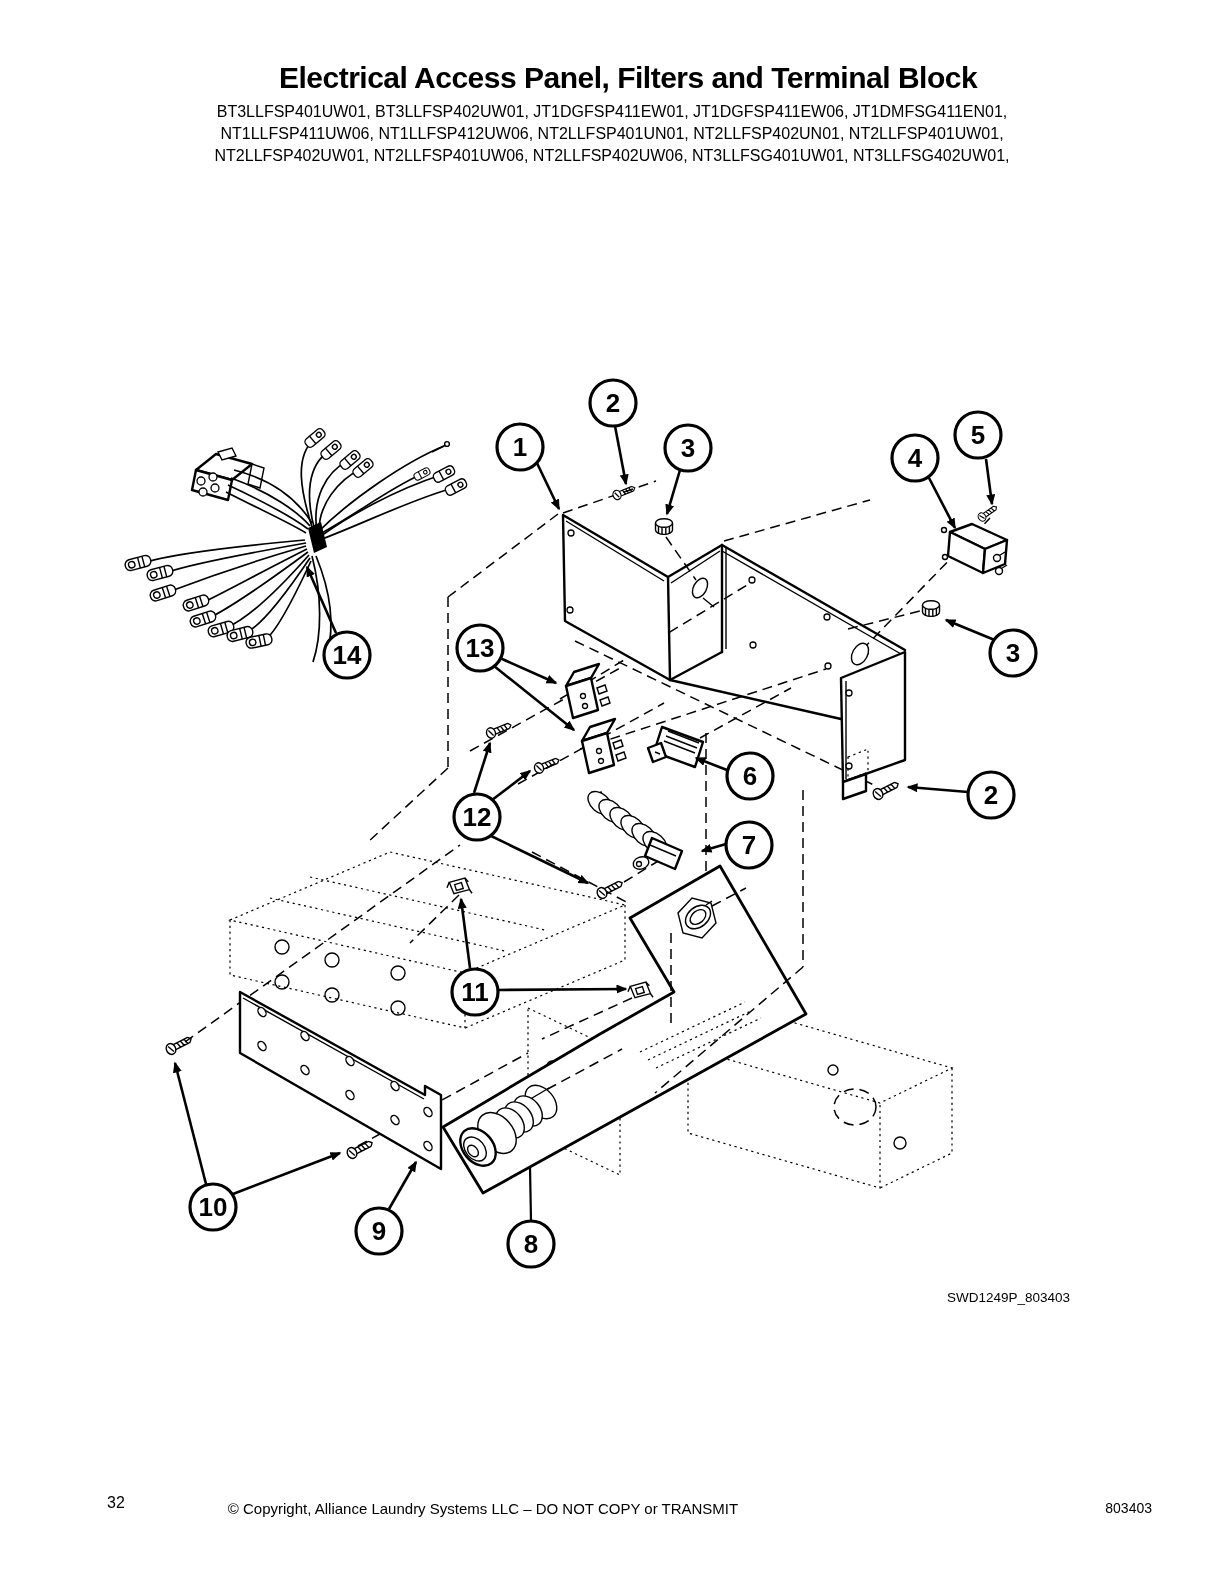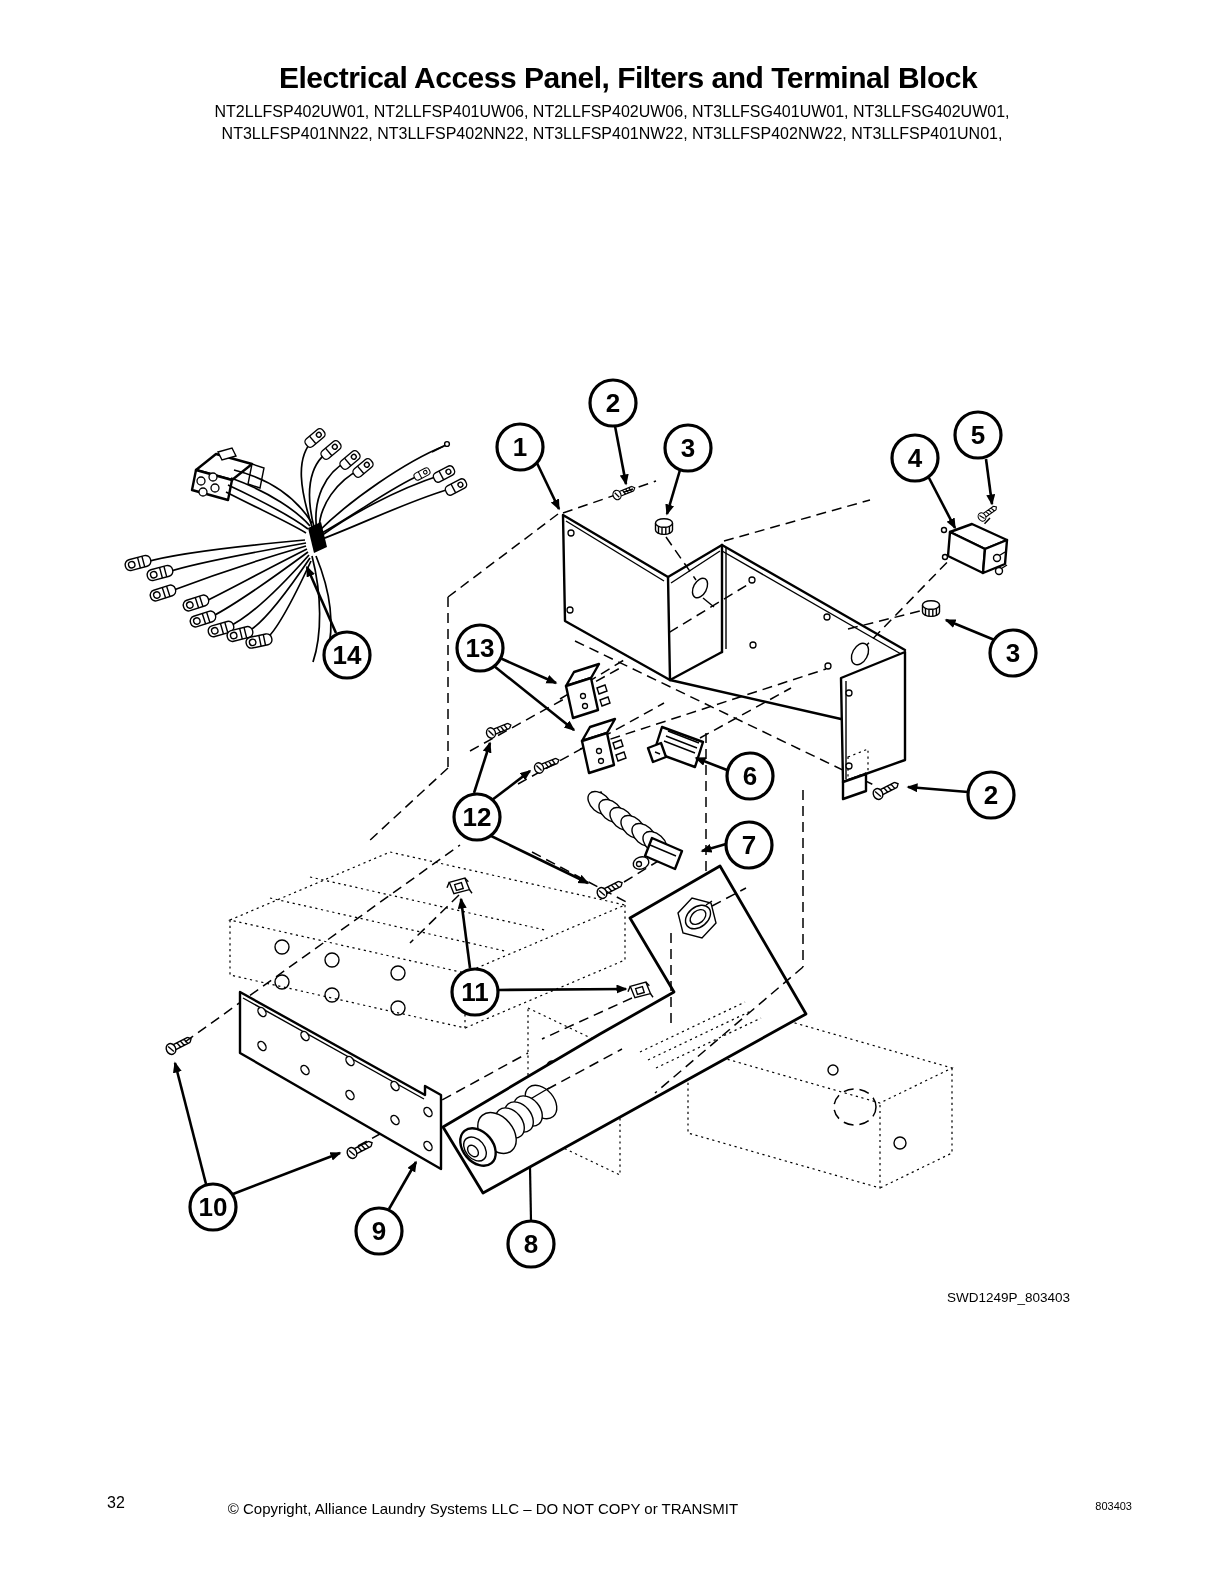--- a/index.html
+++ b/index.html
@@ -12,21 +12,21 @@
     font-size:30px;font-weight:bold;letter-spacing:-0.5px;margin:0;padding-left:16px;
   }
   .models{
     position:absolute;top:101px;left:0;width:100%;text-align:center;
     font-size:16px;line-height:21.8px;
   }
   .diagram-svg{position:absolute;left:0;top:0;}
   .figure-ref{position:absolute;left:903px;top:1290px;font-size:13.5px;margin-left:44px;}
   .footer-page{position:absolute;left:107px;top:1494px;font-size:16px;}
   .footer-copy{position:absolute;left:0;top:1500px;width:966px;text-align:center;font-size:15px;}
-  .footer-doc{position:absolute;right:92px;top:1500px;font-size:11px;}
+  .footer-doc{position:absolute;right:72px;top:1500px;font-size:14px;}
 
   
   .ol{fill:#fff;stroke:#000;stroke-width:2.4;stroke-linejoin:round;}
   .ol2{fill:#fff;stroke:#000;stroke-width:2.8;stroke-linejoin:round;}
   .ln{fill:none;stroke:#000;stroke-width:2.4;stroke-linecap:round;}
   .tn{fill:none;stroke:#000;stroke-width:1.4;}
   .tnf{fill:#fff;stroke:#000;stroke-width:1.4;}
   .wire{fill:none;stroke:#000;stroke-width:1.7;}
   .dash{fill:none;stroke:#000;stroke-width:1.5;stroke-dasharray:10 6;}
   .dot{fill:none;stroke:#000;stroke-width:1.2;stroke-dasharray:2.2 3.6;}
@@ -38,22 +38,23 @@
   .callout-num{font-family:"Liberation Sans",sans-serif;font-weight:bold;font-size:26px;text-anchor:middle;fill:#000;}
 </style>
 </head>
 <body>
 
 <div class="page">
 
   <h1 class="title">Electrical Access Panel, Filters and Terminal Block</h1>
 
   <div class="models">
+    <div>BT3LLFSP401UW01, BT3LLFSP402UW01, JT1DGFSP411EW01, JT1DGFSP411EW06, JT1DMFSG411EN01,</div>
+    <div>NT1LLFSP411UW06, NT1LLFSP412UW06, NT2LLFSP401UN01, NT2LLFSP402UN01, NT2LLFSP401UW01,</div>
     <div>NT2LLFSP402UW01, NT2LLFSP401UW06, NT2LLFSP402UW06, NT3LLFSG401UW01, NT3LLFSG402UW01,</div>
-    <div>NT3LLFSP401NN22, NT3LLFSP402NN22, NT3LLFSP401NW22, NT3LLFSP402NW22, NT3LLFSP401UN01,</div>
   </div>
 
   <svg id="diagram-svg" class="diagram-svg" width="1224" height="1584" viewBox="0 0 1224 1584">
     <defs>
       <marker id="ah" markerWidth="12" markerHeight="10" refX="9.5" refY="4.5" orient="auto" markerUnits="userSpaceOnUse">
         <path d="M0,0 L11,4.5 L0,9 Z" fill="#000"></path>
       </marker>
       <g id="screw">
         <path class="tn" d="M4,-2.8 L20,-2.8 M4,2.8 L20,2.8 M20,-2.8 L22.5,0 L20,2.8 M8,-2.9 L9.5,2.9 M12,-2.9 L13.5,2.9 M16,-2.9 L17.5,2.9"></path>
         <ellipse class="tnf" cx="0" cy="0" rx="4.6" ry="5.6"></ellipse>

